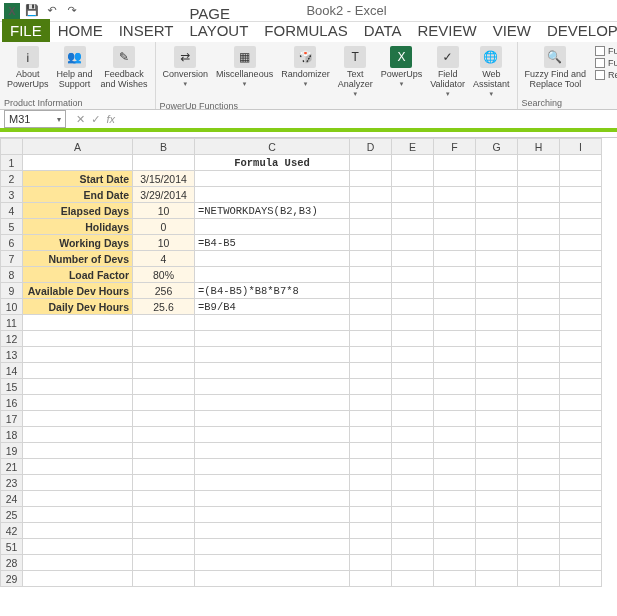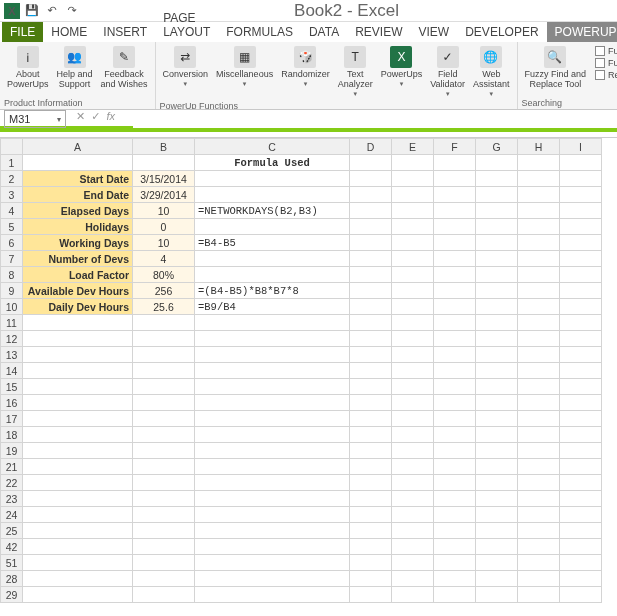--- a/index.html
+++ b/index.html
@@ -3,43 +3,43 @@
 <meta charset="utf-8">
 <style>
 * { box-sizing: border-box; margin: 0; padding: 0; font-family: 'Segoe UI', Tahoma, sans-serif; }
 body { background: #fff; width: 617px; height: 616px; overflow: hidden; font-size: 11px; color: #333; }
 
 
 .titlebar { height: 22px; background: #fff; display: flex; align-items: center; padding: 0 4px; border-bottom: 1px solid #ddd; }
 .titlebar .qat { display: flex; gap: 4px; align-items: center; }
 .titlebar .qat span { width: 16px; height: 16px; display: flex; align-items: center; justify-content: center; font-size: 11px; color: #555; }
 .titlebar .xl-icon { background: #217346; color: #fff; font-weight: bold; font-size: 9px; width: 16px; height: 16px; display: flex; align-items: center; justify-content: center; }
-.titlebar .title { flex: 1; text-align: center; font-size: 17px; color: #666; }
+.titlebar .title { flex: 1; text-align: center; font-size: 13px; color: #666; }
 
 
 .tabs { height: 20px; background: #fff; display: flex; align-items: flex-end; padding-left: 2px; }
-.tabs .tab { padding: 3px 8px; font-size: 12px; color: #444; cursor: pointer; text-transform: uppercase; }
+.tabs .tab { padding: 3px 8px; font-size: 15px; color: #444; cursor: pointer; text-transform: uppercase; }
 .tabs .tab.file { background: #4d7c0f; color: #fff; }
 .tabs .tab.active { background: #888; color: #fff; }
 
 
 .ribbon { height: 68px; background: #f5f5f5; border-bottom: 1px solid #c8c8c8; display: flex; overflow: hidden; }
 .ribbon-group { border-right: 1px solid #d8d8d8; display: flex; flex-direction: column; padding: 2px 4px 0; }
 .ribbon-group .items { display: flex; flex: 1; gap: 2px; align-items: flex-start; }
 .ribbon-group .label { font-size: 9px; color: #666; text-align: left; padding: 1px 0; white-space: nowrap; }
 .rbtn { display: flex; flex-direction: column; align-items: center; padding: 2px 3px; min-width: 34px; cursor: pointer; }
 .rbtn .icon { width: 22px; height: 22px; margin-bottom: 2px; background: #ddd; border-radius: 2px; display: flex; align-items: center; justify-content: center; font-size: 12px; }
 .rbtn .txt { font-size: 9px; color: #444; text-align: center; line-height: 1.1; white-space: nowrap; }
 .rbtn .arrow { font-size: 7px; color: #666; }
 .check-list { display: flex; flex-direction: column; gap: 2px; padding: 2px 4px; }
 .check-list .chk { display: flex; align-items: center; gap: 3px; font-size: 9px; color: #444; white-space: nowrap; }
 .check-list .chk .box { width: 10px; height: 10px; border: 1px solid #888; background: #fff; }
 
 
-.formula-row { height: 22px; border-bottom: 6px solid #84cc16; display: flex; align-items: flex-start; background: #fff; }
+.formula-row { height: 22px; border-bottom: 4px solid #84cc16; display: flex; align-items: center; background: #fff; }
 .namebox { width: 62px; height: 18px; border: 1px solid #aaa; margin: 0 4px; padding: 0 4px; font-size: 11px; display: flex; align-items: center; justify-content: space-between; }
 .namebox .dd { font-size: 8px; color: #666; }
 .fx-btns { display: flex; gap: 6px; padding: 0 6px; color: #999; }
 .fx-btns span { font-size: 11px; }
 .fx-label { font-style: italic; font-size: 11px; margin-right: 12px; }
 .formula-input { flex: 1; height: 18px; border: none; font-size: 11px; padding: 0 4px; }
 
 
 .spacer { height: 6px; border-bottom: 1px solid #ccc; background: #fff; }
 
@@ -438,32 +438,20 @@
           <td class="col-b"></td>
           <td class="col-c"></td>
           <td class="col-n"></td>
           <td class="col-n"></td>
           <td class="col-n"></td>
           <td class="col-n"></td>
           <td class="col-n"></td>
           <td class="col-n"></td>
         </tr>
         <tr>
-          <th class="rowh">22</th>
-          <td class="col-a"></td>
-          <td class="col-b"></td>
-          <td class="col-c"></td>
-          <td class="col-n"></td>
-          <td class="col-n"></td>
-          <td class="col-n"></td>
-          <td class="col-n"></td>
-          <td class="col-n"></td>
-          <td class="col-n"></td>
-        </tr>
-        <tr>
           <th class="rowh">23</th>
           <td class="col-a"></td>
           <td class="col-b"></td>
           <td class="col-c"></td>
           <td class="col-n"></td>
           <td class="col-n"></td>
           <td class="col-n"></td>
           <td class="col-n"></td>
           <td class="col-n"></td>
           <td class="col-n"></td>

